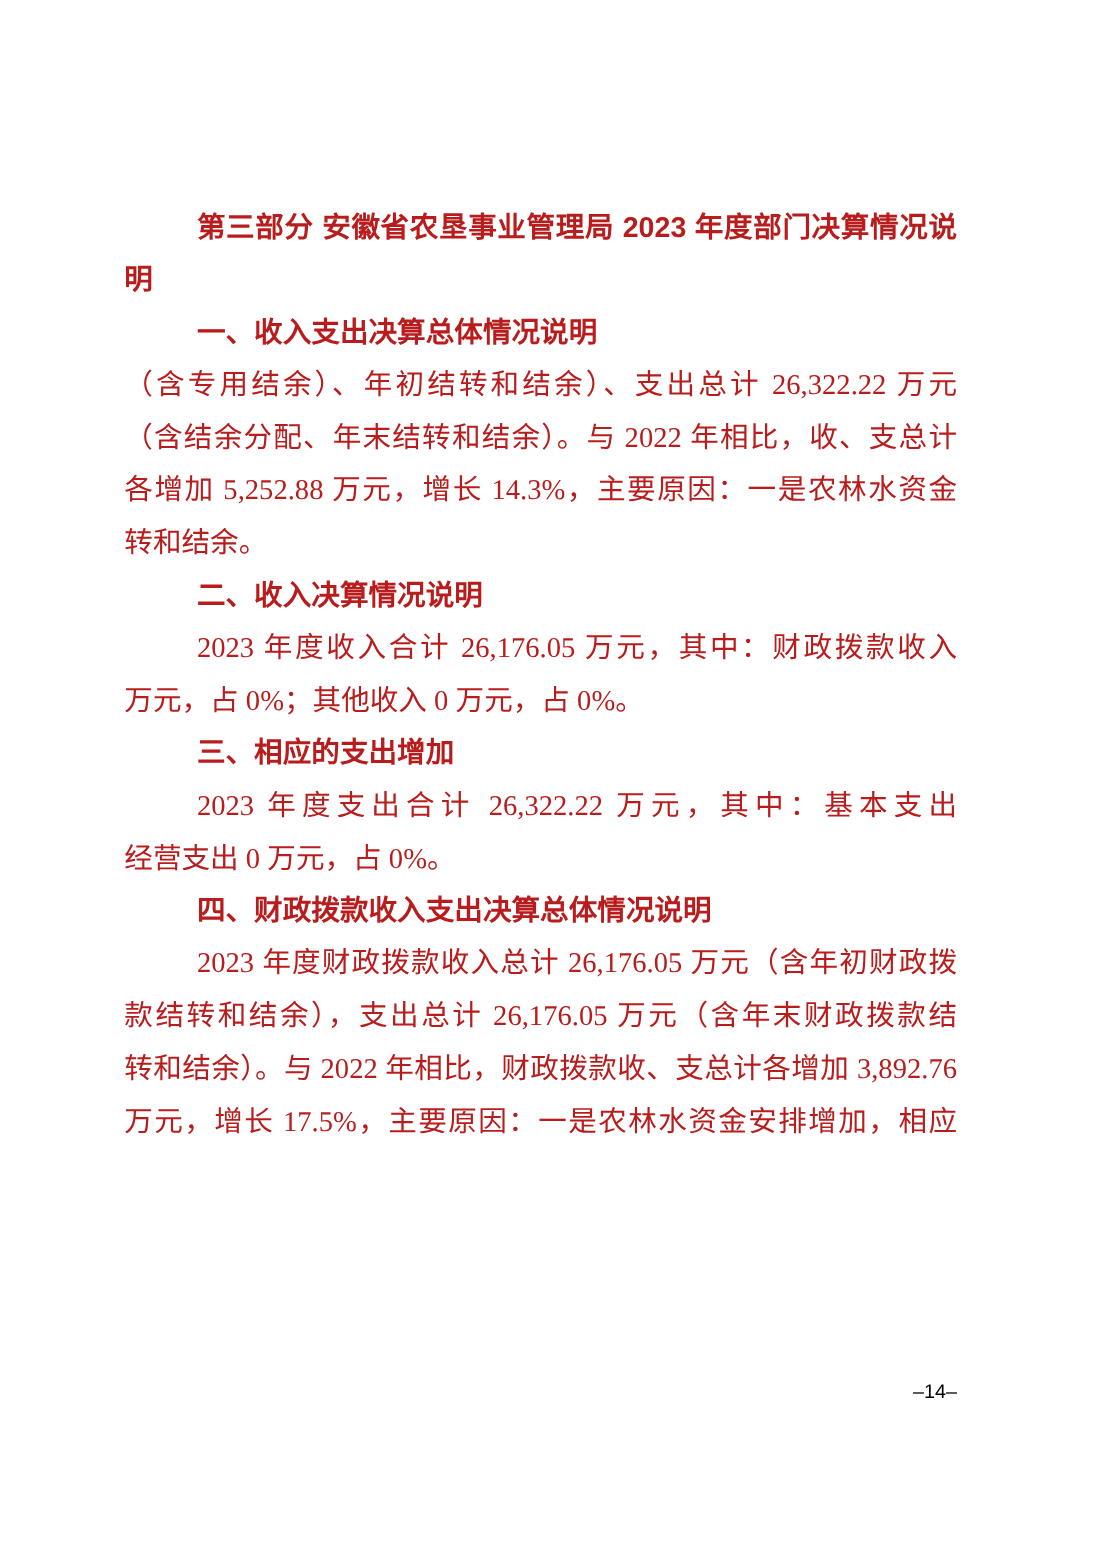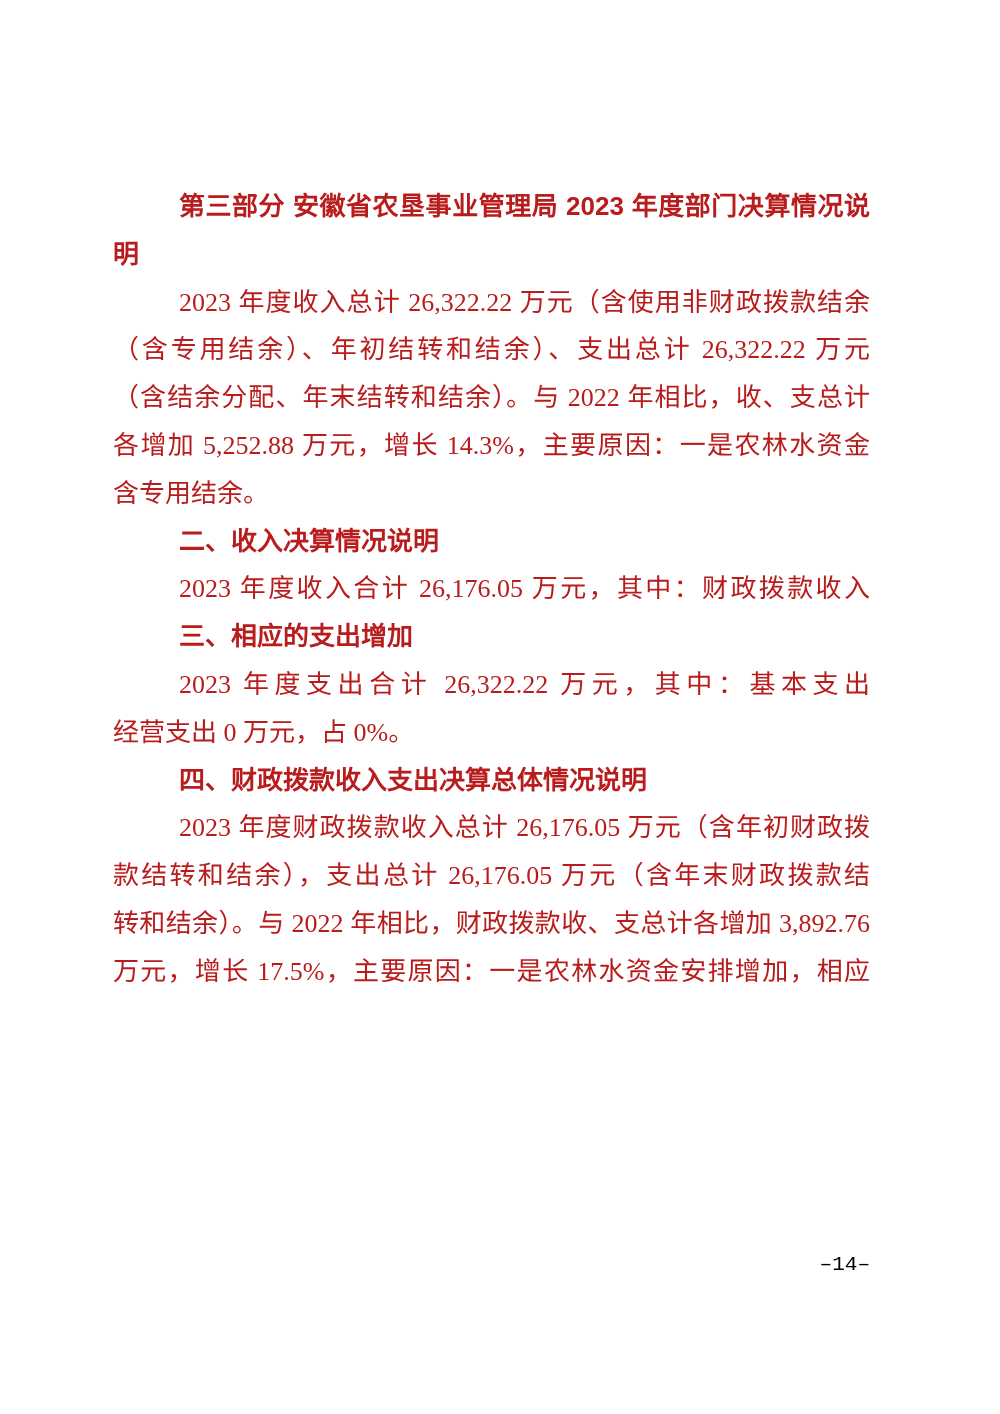--- a/index.html
+++ b/index.html
@@ -44,43 +44,44 @@
   .title, .heading {
     font-family: "Liberation Sans", "DejaVu Sans", sans-serif;
     font-weight: 700;
   }
   .pageno {
     position: absolute;
     left: 113px;
     top: 1250px;
     width: 757px;
     text-align: right;
-    font-family: Liberation Mono, monospace;
-    font-size: 21px;
+    font-family: Liberation Sans, sans-serif;
+    font-size: 18px;
     line-height: 30px;
     color: #000000;
   }
 </style>
 </head>
 <body>
 
 <div class="page">
   <div class="doc">
 
     <div class="line title ind jfy">第三部分 安徽省农垦事业管理局 2023 年度部门决算情况说</div>
     <div class="line title">明</div>
 
-    <div class="line ind jfy">2023 年度收入总计 26,322.22 万元（含使用非财政拨款结余</div>
+    <div class="line heading ind">一、收入支出决算总体情况说明</div>
     <div class="line jfy">（含专用结余）、年初结转和结余）、支出总计 26,322.22 万元</div>
     <div class="line jfy">（含结余分配、年末结转和结余）。与 2022 年相比，收、支总计</div>
     <div class="line jfy">各增加 5,252.88 万元，增长 14.3%，主要原因：一是农林水资金</div>
-    <div class="line">含专用结余。</div>
+    <div class="line">转和结余。</div>
 
     <div class="line heading ind">二、收入决算情况说明</div>
     <div class="line ind jfy">2023 年度收入合计 26,176.05 万元，其中：财政拨款收入</div>
+    <div class="line">万元，占 0%；其他收入 0 万元，占 0%。</div>
 
     <div class="line heading ind">三、相应的支出增加</div>
     <div class="line ind jfy">2023 年度支出合计 26,322.22 万元，其中：基本支出</div>
     <div class="line">经营支出 0 万元，占 0%。</div>
 
     <div class="line heading ind">四、财政拨款收入支出决算总体情况说明</div>
     <div class="line ind jfy">2023 年度财政拨款收入总计 26,176.05 万元（含年初财政拨</div>
     <div class="line jfy">款结转和结余），支出总计 26,176.05 万元（含年末财政拨款结</div>
     <div class="line jfy">转和结余）。与 2022 年相比，财政拨款收、支总计各增加 3,892.76</div>
     <div class="line jfy">万元，增长 17.5%，主要原因：一是农林水资金安排增加，相应</div>

